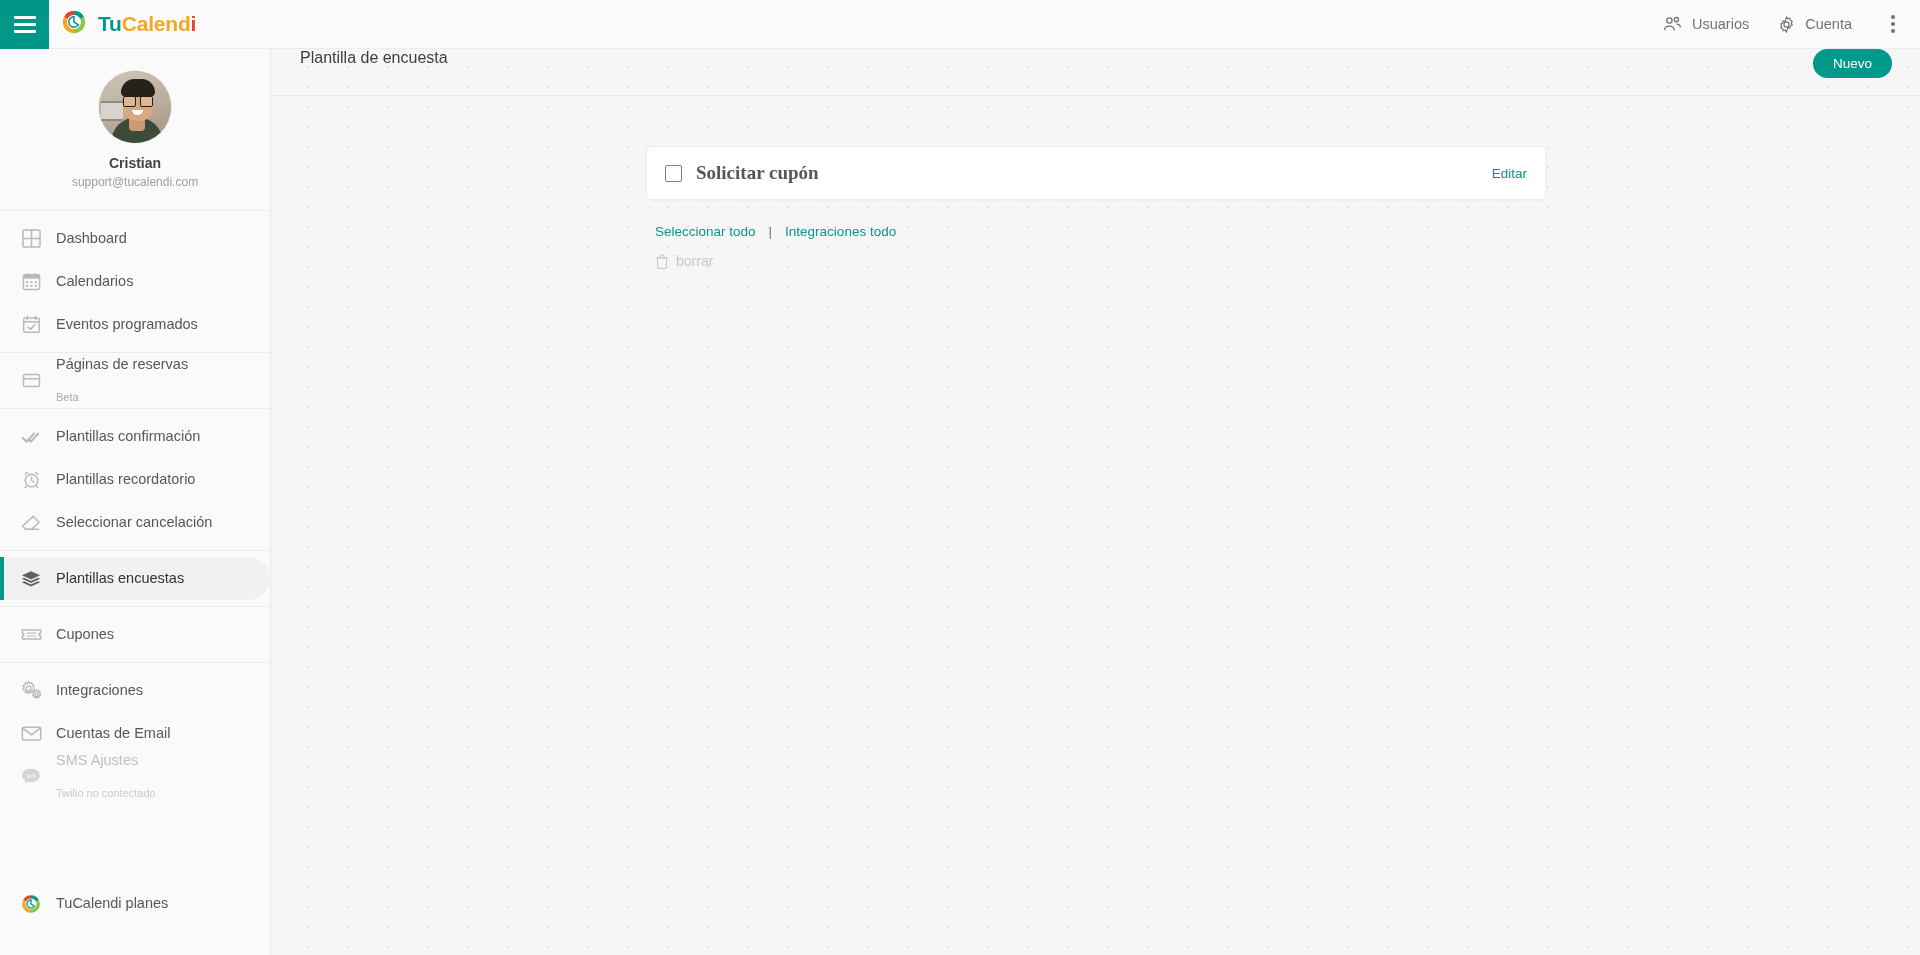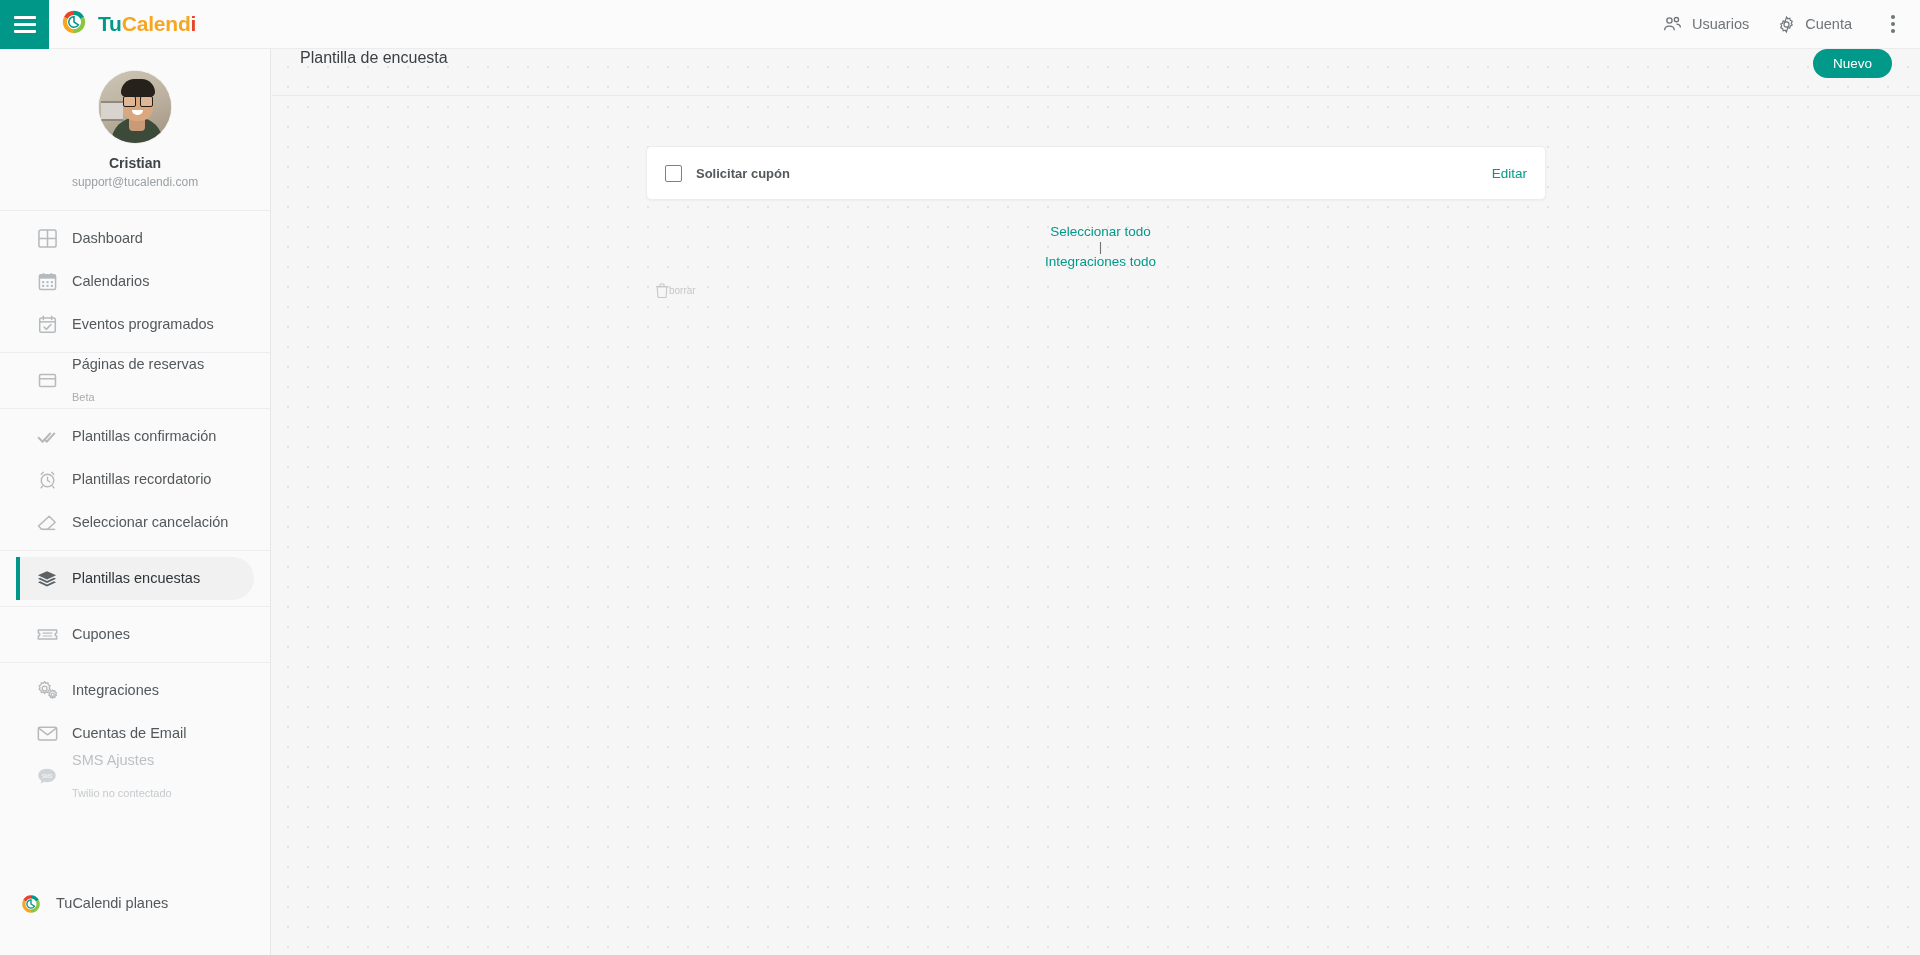--- a/index.html
+++ b/index.html
@@ -145,21 +145,21 @@
     line-height: 18px;
   }
   .profile-mail {
     font-size: 12px;
     color: #9aa0a4;
     margin-top: 2px;
     line-height: 16px;
   }
 
   .nav { padding: 0; }
-  .nav-group { border-bottom: 1px solid #ededed; padding: 6px 16px; }
+  .nav-group { border-bottom: 1px solid #ededed; padding: 6px 0; }
   .nav-group.last { border-bottom: none; }
 
   .nav-item {
     display: flex;
     align-items: center;
     height: 43px;
     padding: 0 16px 0 18px;
     cursor: pointer;
     position: relative;
     color: #52585c;
@@ -263,59 +263,60 @@
   .checkbox {
     width: 17px; height: 17px;
     border: 1.6px solid #7d8286;
     border-radius: 2px;
     background: #fff;
     cursor: pointer;
     flex: 0 0 17px;
   }
   .card-label {
     margin-left: 14px;
-    font-size: 13px;
+    font-size: 19px;
     font-weight: bold;
     color: #52585c;
+    font-family: Liberation Serif, serif;
   }
   .card-edit {
     margin-left: auto;
     color: #00998a;
     font-size: 13.5px;
     cursor: pointer;
     text-decoration: none;
   }
 
   .sel-row {
     width: 900px;
     margin: 24px auto 0;
     display: flex;
     align-items: center;
     font-size: 13.5px;
     padding-left: 9px;
-    flex-direction: column;
   }
   .sel-link {
     color: #00998a;
     cursor: pointer;
     text-decoration: none;
   }
   .sel-sep {
     color: #6f7477;
     margin: 0 13px;
   }
 
   .del-row {
     width: 900px;
     margin: 14px auto 0;
     display: flex;
     align-items: center;
+    gap: 7px;
     padding-left: 9px;
     color: #c3c7ca;
-    font-size: 10px;
+    font-size: 14px;
     cursor: default;
   }
   .del-row svg { display: block; }
 </style>
 </head>
 <body>
 
 <div class="header">
 
   <div class="hamburger">

